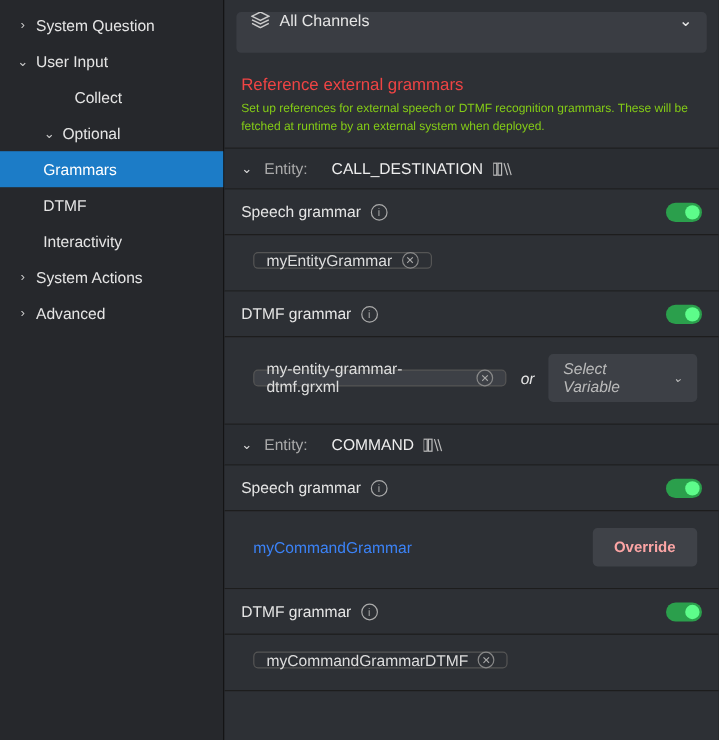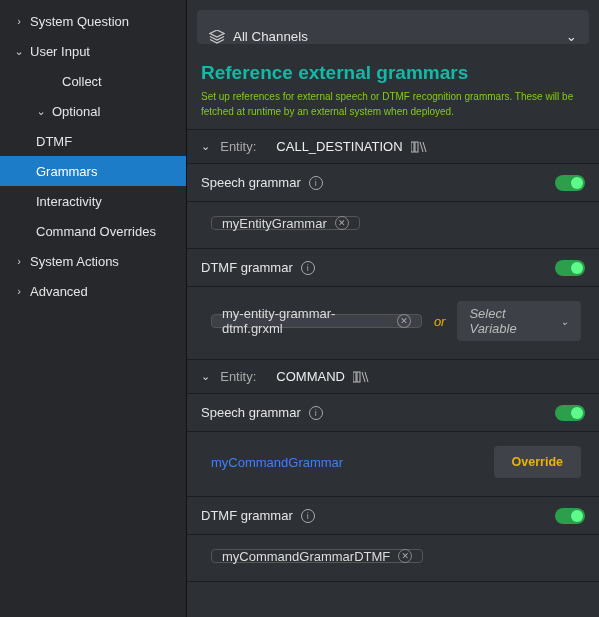--- a/index.html
+++ b/index.html
@@ -6,44 +6,44 @@
 body{background:#222;color:#ddd;font-size:13px;width:599px;height:617px;overflow:hidden;display:flex}
 .sidebar{width:187px;background:#26282c;border-right:1px solid #111;padding-top:6px}
 .tree-item{display:flex;align-items:center;height:30px;padding-left:12px;cursor:pointer;color:#e5e5e5}
 .tree-item.l2{padding-left:44px}
 .tree-item.l3{padding-left:34px}
 .tree-item.l4{padding-left:36px}
 .tree-item.selected{background:#1c7cc7;color:#fff}
 .tree-item .chev{width:14px;display:inline-flex;justify-content:center;margin-right:4px;font-size:11px;color:#ccc}
 .main{flex:1;background:#2d3035;display:flex;flex-direction:column;overflow:auto}
 .channels{margin:10px 10px 6px 10px}
-.channels-btn{width:100%;height:34px;background:#3a3d43;border:none;border-radius:4px;color:#e5e5e5;display:flex;align-items:flex-end;padding:0 12px;cursor:pointer}
+.channels-btn{width:100%;height:34px;background:#3a3d43;border:none;border-radius:4px;color:#e5e5e5;display:flex;align-items:flex-start;padding:0 12px;cursor:pointer}
 .channels-btn .lbl{margin-left:8px;flex:1;text-align:left}
 .section-head{padding:12px 14px 10px 14px;border-bottom:1px solid #1d1d1d}
-.section-head h3{font-size:19px;font-weight:700;color:#14b8a6;margin-bottom:6px}
+.section-head h3{font-size:14px;font-weight:400;color:#ef4444;margin-bottom:6px}
 .section-head p{font-size:10px;color:#84cc16;line-height:1.45}
 .entity-bar{display:flex;align-items:center;height:34px;background:#2a2d32;padding:0 14px;border-bottom:1px solid #1d1d1d;color:#ddd}
 .entity-bar .chev{margin-right:10px;font-size:11px}
 .entity-bar .elabel{color:#aaa;margin-right:20px}
 .entity-bar .ename{color:#eee}
 .entity-bar .eicon{margin-left:8px;font-size:13px;color:#bbb}
 .row-head{display:flex;align-items:center;height:38px;padding:0 14px;background:#2d3035;border-bottom:1px solid #1d1d1d}
 .row-head .title{color:#e5e5e5;font-size:13px}
 .info-icon{width:14px;height:14px;border:1px solid #aaa;border-radius:50%;display:inline-flex;align-items:center;justify-content:center;font-size:9px;color:#aaa;margin-left:8px}
 .spacer{flex:1}
 .toggle{width:30px;height:16px;background:#2b9f4c;border-radius:8px;position:relative;cursor:pointer}
 .toggle .knob{position:absolute;right:2px;top:2px;width:12px;height:12px;border-radius:50%;background:#5dfc8a}
 .row-body{padding:14px 18px 18px 24px;border-bottom:1px solid #1d1d1d;display:flex;align-items:center;gap:12px}
 .chip{display:inline-flex;align-items:center;height:14px;padding:0 10px;border:1px solid #555;border-radius:4px;background:transparent;color:#ddd}
 .chip .x{margin-left:8px;width:14px;height:14px;border:1px solid #888;border-radius:50%;display:inline-flex;align-items:center;justify-content:center;font-size:9px;color:#aaa;cursor:pointer}
 .chip.filled{background:#3d4046}
-.or{color:#eab308;font-style:italic}
+.or{color:#e5e5e5;font-style:italic}
 .select-var{height:40px;padding:0 12px;background:#3d4046;border-radius:4px;display:inline-flex;align-items:center;color:#bbb;cursor:pointer;font-style:italic}
 .select-var .dd{margin-left:8px;font-size:10px}
-.override-btn{height:32px;padding:0 18px;background:#3f4248;border:none;border-radius:4px;color:#eab308;cursor:pointer;font-weight:600;font-size:12.5px}
+.override-btn{height:32px;padding:0 18px;background:#3f4248;border:none;border-radius:4px;color:#fca5a5;cursor:pointer;font-weight:600;font-size:12.5px}
 .plain-text{color:#3b82f6;flex:1}
 svg{display:block}
 </style>
 </head>
 <body>
 
 <div class="sidebar">
   <div class="tree-item">
       <span class="chev">›</span>
       <span>System Question</span>
@@ -53,31 +53,28 @@
       <span>User Input</span>
     </div>
   <div class="tree-item l2">
       <span class="chev"></span>
       <span>Collect</span>
     </div>
   <div class="tree-item l3">
       <span class="chev">⌄</span>
       <span>Optional</span>
     </div>
-  <div class="tree-item l4">
-      <span>DTMF</span>
-    </div>
   <div class="tree-item l4 selected">
       <span>Grammars</span>
     </div>
   <div class="tree-item l4">
-      <span>Interactivity</span>
+      <span>DTMF</span>
     </div>
   <div class="tree-item l4">
-      <span>Command Overrides</span>
+      <span>Interactivity</span>
     </div>
   <div class="tree-item">
       <span class="chev">›</span>
       <span>System Actions</span>
     </div>
   <div class="tree-item">
       <span class="chev">›</span>
       <span>Advanced</span>
     </div>
 </div>

